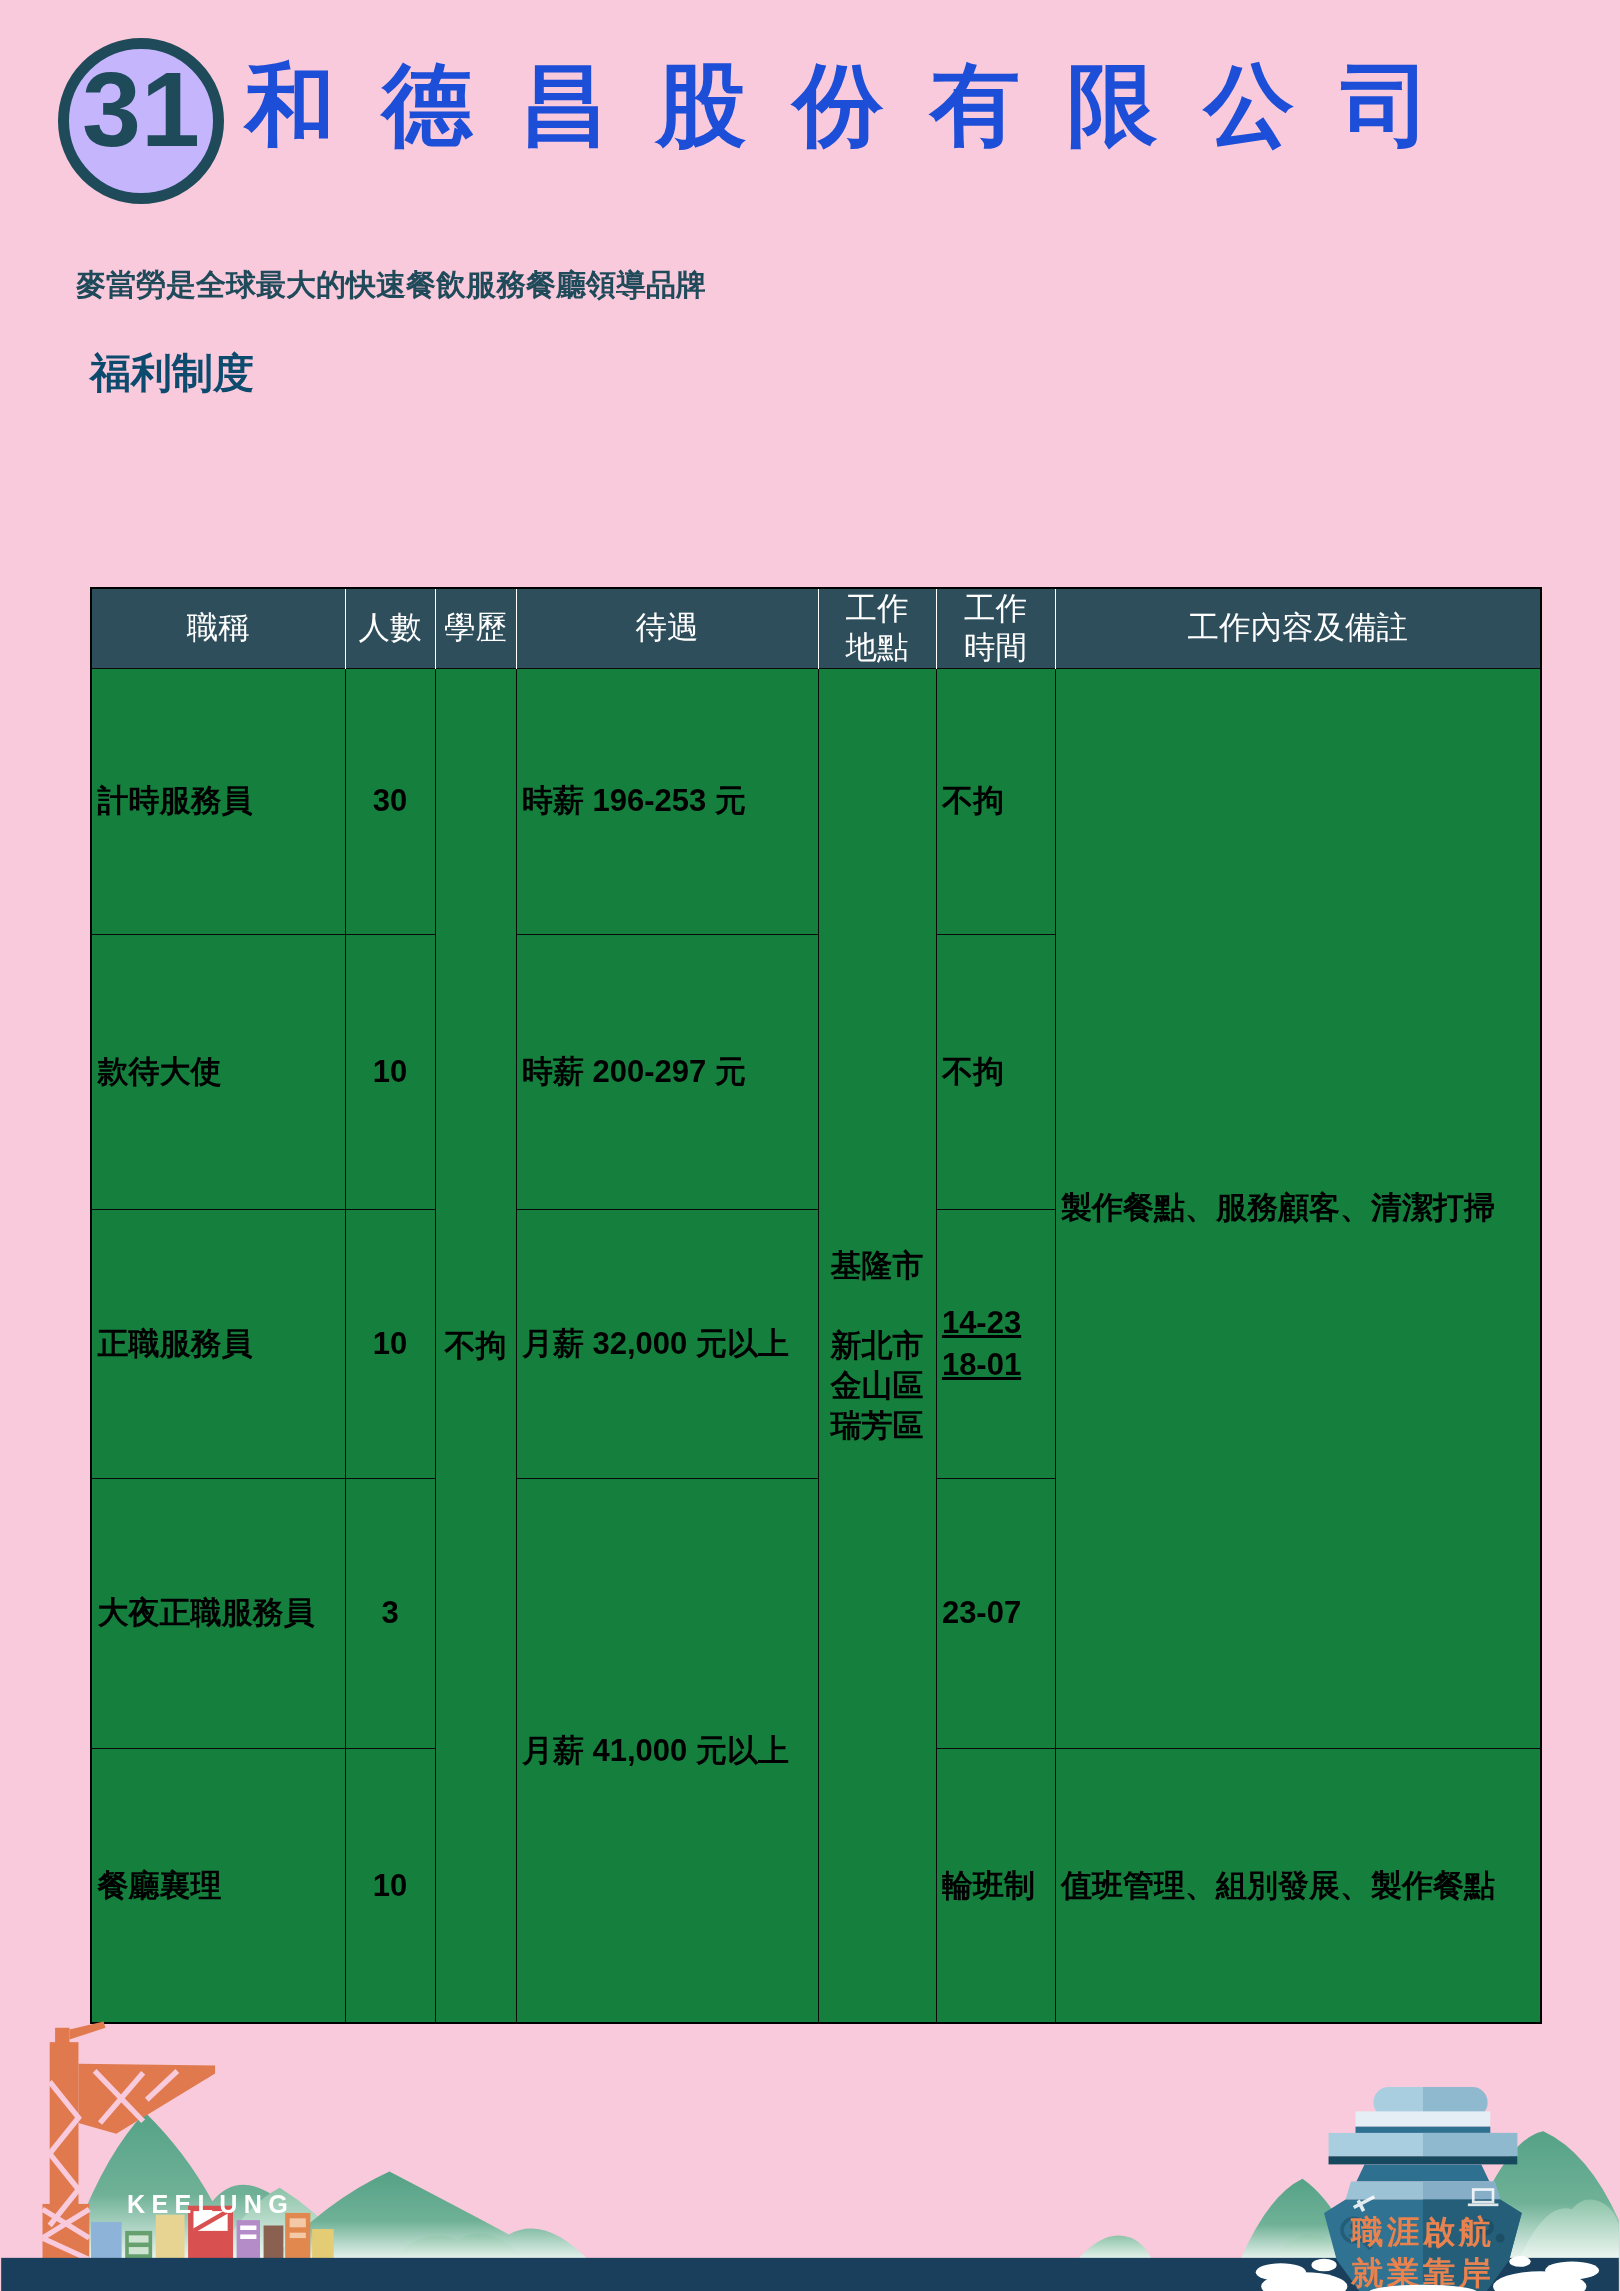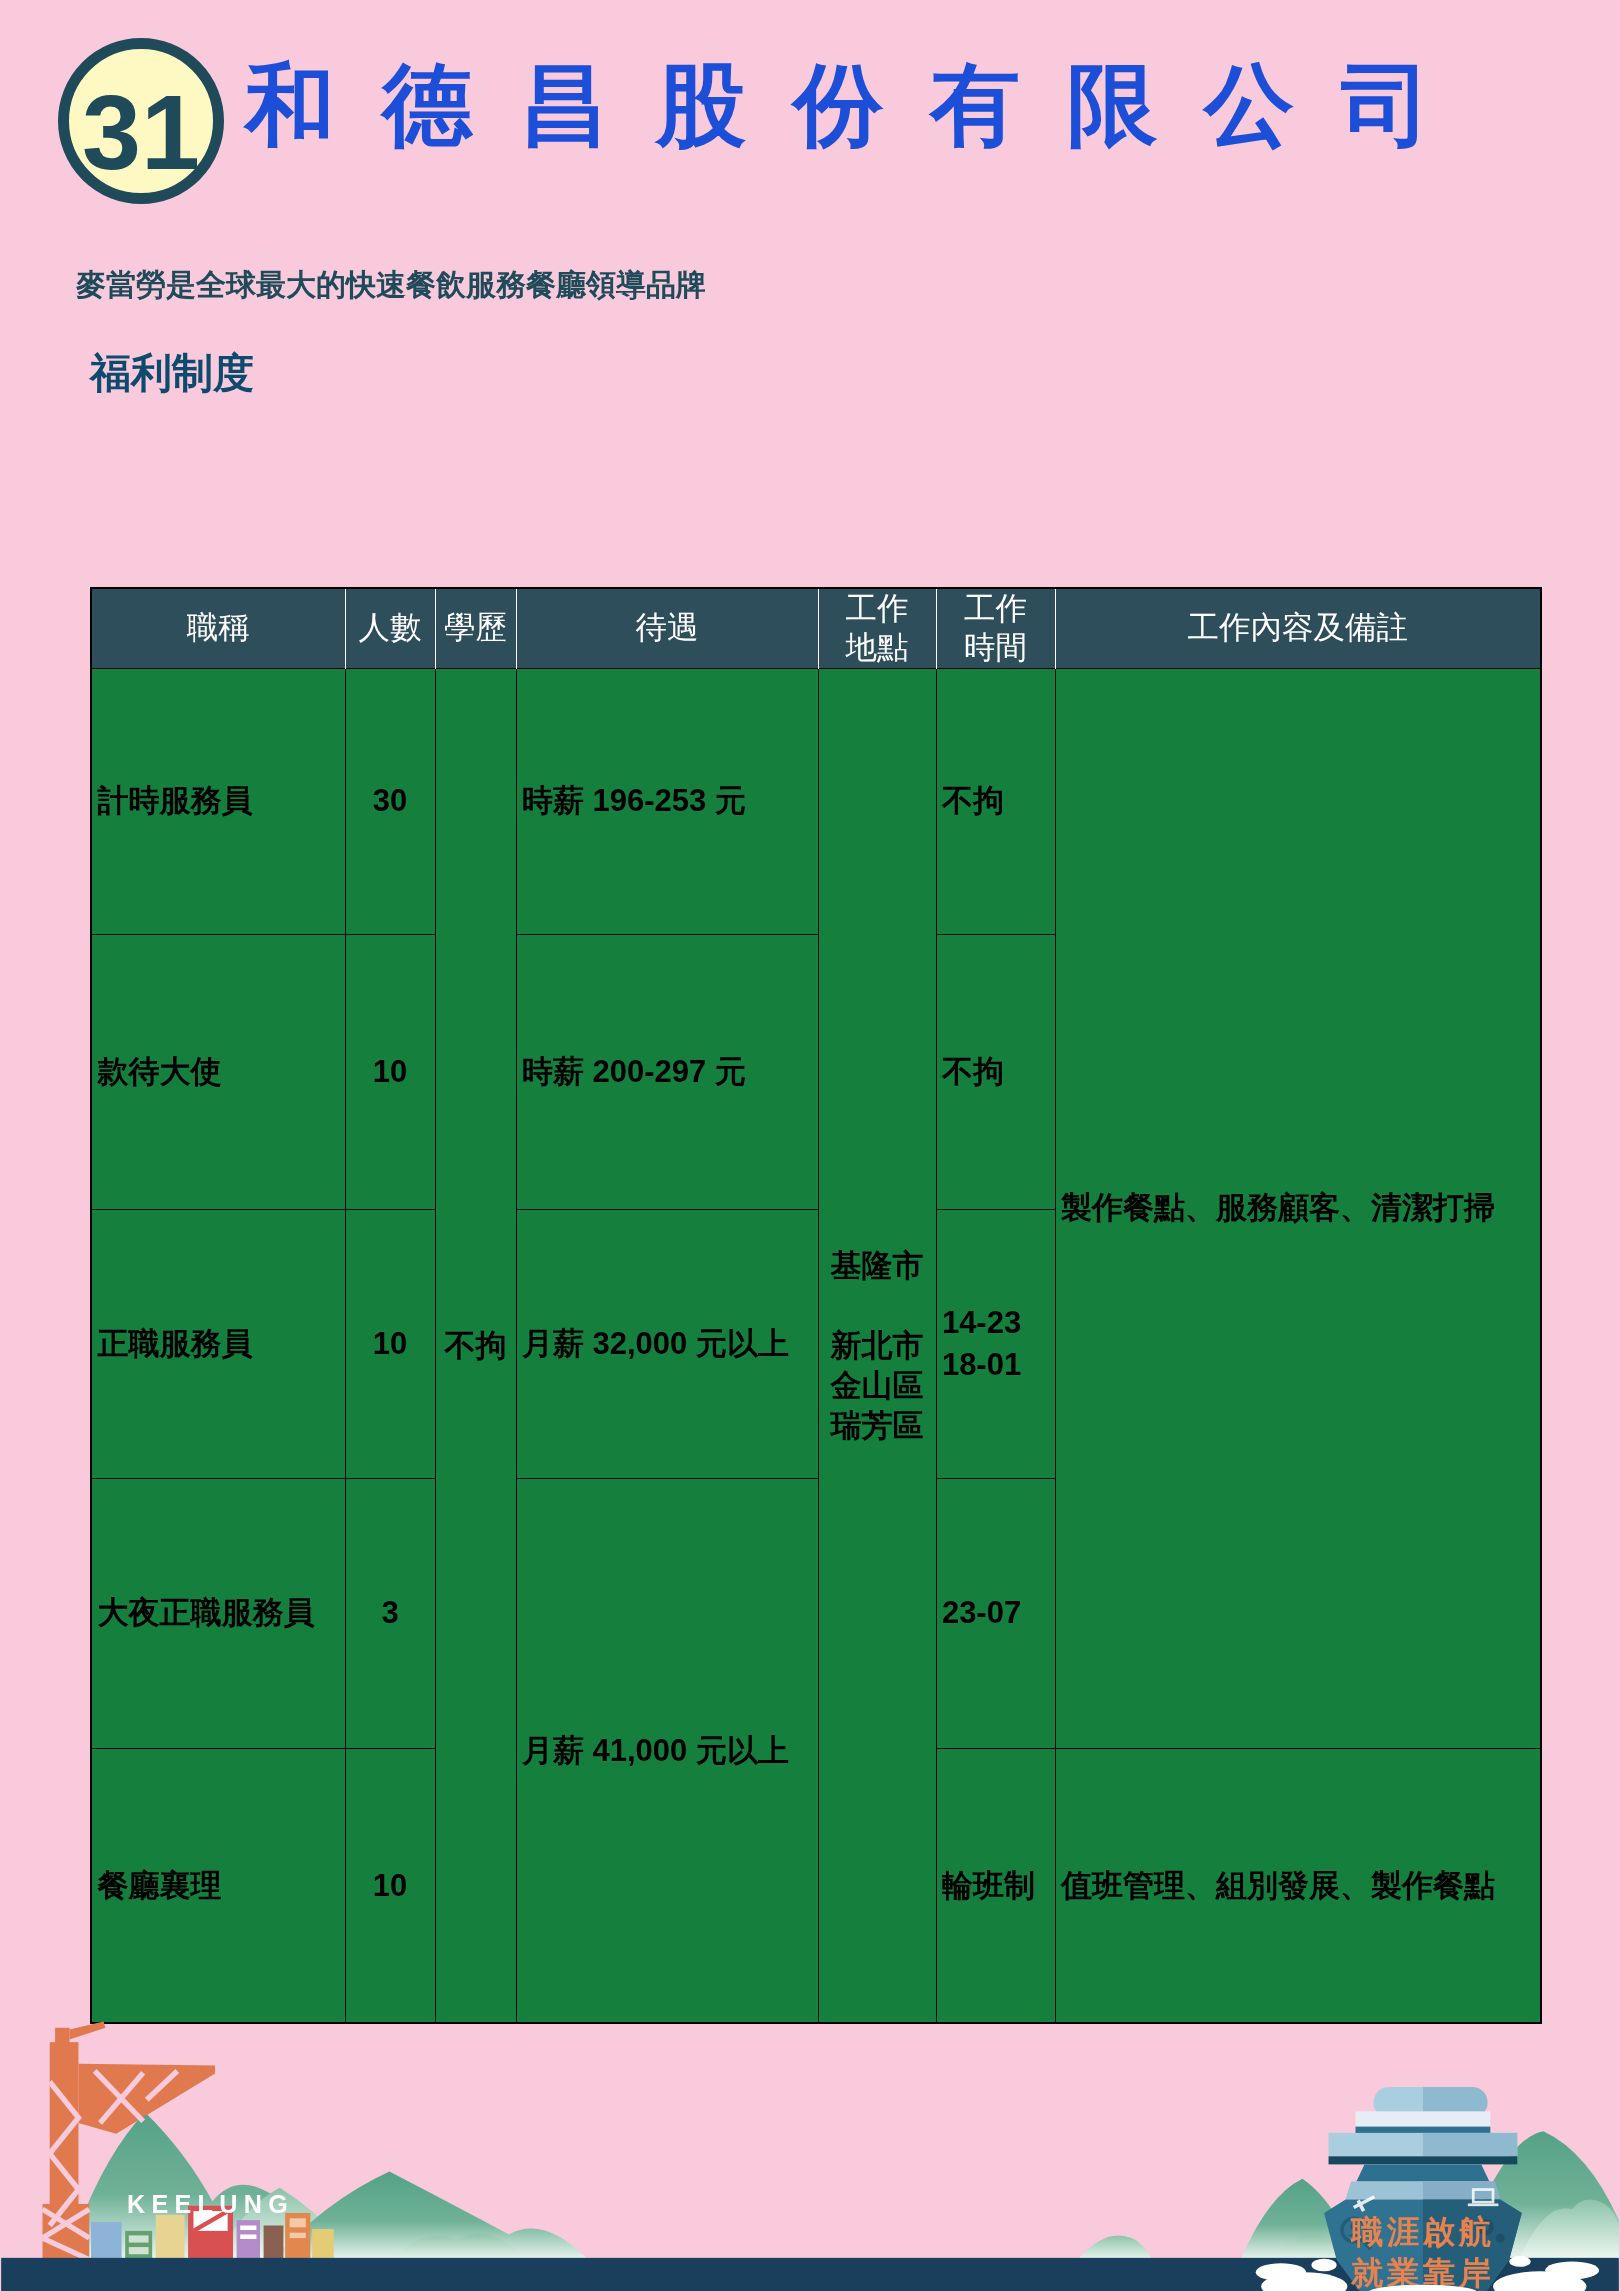--- a/index.html
+++ b/index.html
@@ -4,22 +4,22 @@
 <style>
   html,body{margin:0;padding:0;}
   body{font-family:"Liberation Sans", sans-serif;}
   #poster{
     position:relative;width:1620px;height:2292px;overflow:hidden;
     background:#f8cadb;color:#1f4a5a;
   }
   
   .num-circle{
     position:absolute;left:58px;top:38px;width:144px;height:144px;
-    background:#fef9c3;border:11.7px solid #1f4a5a;border-radius:50%;
-    display:flex;align-items:flex-end;justify-content:center;
+    background:#c4b5fd;border:11.7px solid #1f4a5a;border-radius:50%;
+    display:flex;align-items:flex-start;justify-content:center;
     font-size:106px;font-weight:700;color:#1f4a5a;
   }
   .company-title{
     position:absolute;left:245px;top:36px;width:1341px;
     font-size:90px;font-weight:700;color:#1d4ed8;
     letter-spacing:47px;white-space:nowrap;line-height:1.55;
   }
   .subtitle{
     position:absolute;left:76px;top:265px;
     font-size:30px;font-weight:700;color:#1f4a5a;
@@ -43,21 +43,21 @@
     font-size:31.5px;height:77px;border-right:1.8px solid #ffffff;
     text-align:center;vertical-align:middle;padding:0;
   }
   table.jobs th:last-child{border-right:none;}
   table.jobs td{
     border:1.8px solid #0a0a0a;color:#000;font-size:31px;font-weight:600;
     vertical-align:middle;padding:0 5.4px;background:#15803d;
   }
   td.al{text-align:left;padding-left:8px;}
   td.ac{text-align:center;}
-  .pre{white-space:pre-line;line-height:1.35;}
+  .pre{white-space:pre-line;line-height:1.35;text-decoration:underline;}
   .hdr-wrap{width:2.15em;margin:0 auto;word-break:break-all;line-height:1.25;}
   .loc-line{line-height:40px;}
   .loc-gap{height:40px;}
   
   .footer-art{position:absolute;left:0;bottom:0;width:1620px;height:275px;}
 </style>
 </head>
 <body>
 
 <div id="poster">

